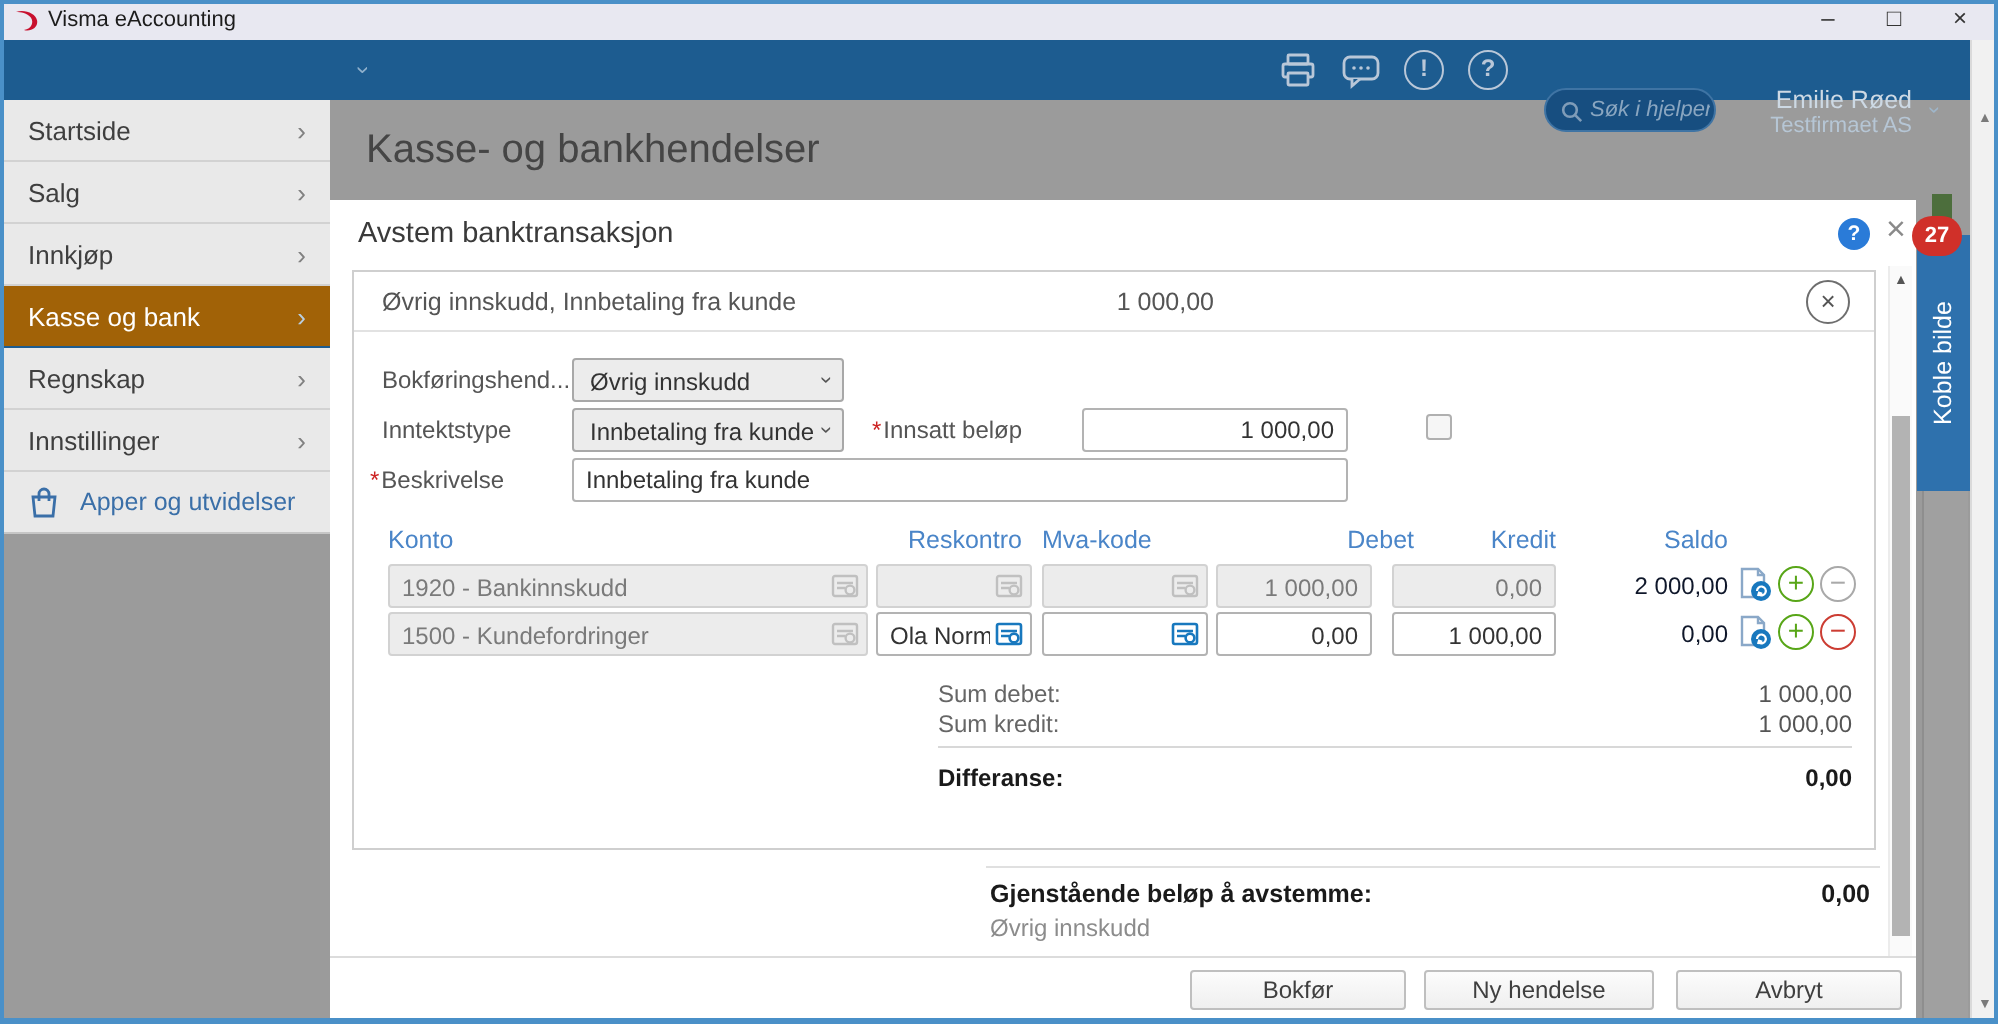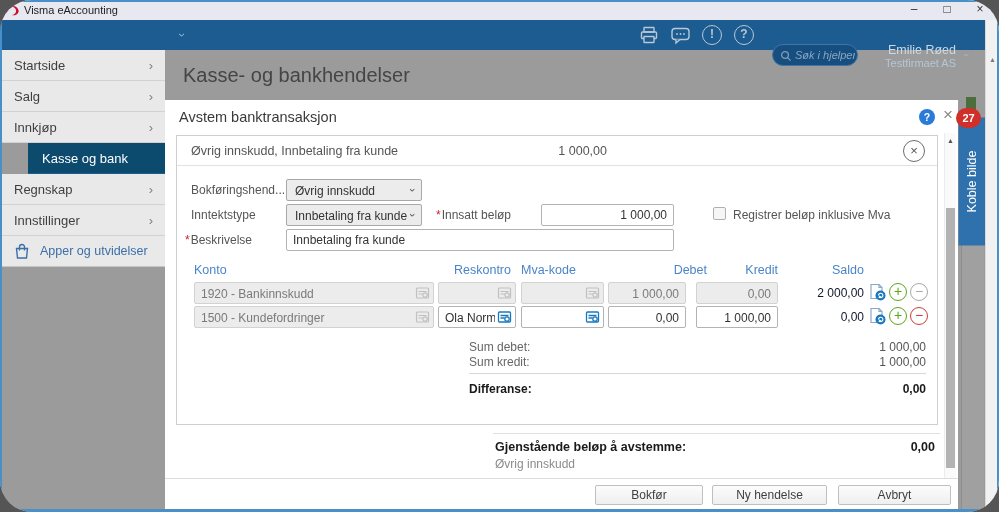--- a/index.html
+++ b/index.html
@@ -1,18 +1,18 @@
 <!DOCTYPE html>
 <html><head>
 <meta charset="utf-8">
 <style>
   * { margin:0; padding:0; box-sizing:border-box; }
   html,body { background:#555; }
   body { font-family:"Liberation Sans","DejaVu Sans",sans-serif; }
-  .window { position:relative; width:999px; height:512px; background:#9b9b9b; overflow:hidden;border-radius:32px; }
+  .window { position:relative; width:999px; height:512px; background:#9b9b9b; overflow:hidden; }
   .abs { position:absolute; }
 
   
   .frame { position:absolute; inset:0; border:2px solid #4a90c8; border-bottom-width:3px; pointer-events:none; z-index:60; }
 
   
   .titlebar { position:absolute; left:0; top:0; width:999px; height:20px; background:#e8e8f1; z-index:5; }
   .titlebar-title { position:absolute; left:24px; top:4px; font-size:11px; color:#1c1c1c; }
   .win-btn { position:absolute; top:0; width:22px; height:20px; text-align:center; line-height:19px; font-size:12px; color:#333; cursor:default; }
 
@@ -28,21 +28,21 @@
   .user-block { position:absolute; left:860px; top:23px; width:96px; text-align:right; color:#cdd9e4; }
   .user-name { font-size:12.5px; line-height:14px; }
   .user-company { font-size:11px; line-height:12px; color:#b6c6d5; }
   .user-chevron { position:absolute; left:965px; top:29px; color:#9fb6ca; font-size:11px; transform:rotate(90deg); }
 
   
   .sidebar { position:absolute; left:0; top:50px; width:165px; height:462px; background:#9b9b9b; z-index:3; }
   .side-item { position:relative; width:165px; height:31px; background:#e9e9e9; border-bottom:1px solid #d2d2d2; cursor:pointer; }
   .side-item .lbl { position:absolute; left:14px; top:8px; font-size:13px; color:#3f3f3f; }
   .side-item .chev { position:absolute; right:12px; top:8px; font-size:13px; color:#818181; }
-  .side-item.sel { background:#0c4a6e; border-bottom-color:#1d5c90;margin-left:28px; }
+  .side-item.sel { background:#a16207; border-bottom-color:#1d5c90; }
   .side-item.sel .lbl { color:#fff; }
   .side-item.sel .chev { color:#b9cfe2; }
   .side-apps { position:relative; width:165px; height:31px; background:#e9e9e9; border-bottom:1px solid #c6c6c6; cursor:pointer;padding-left:32px; }
   .side-apps .lbl { position:absolute; left:40px; top:8px; font-size:12.5px; color:#3a6fa8; }
   .side-apps svg { position:absolute; left:14px; top:7px; }
 
   
   .main { position:absolute; left:165px; top:50px; width:834px; height:462px; background:#9b9b9b; }
   .page-title { position:absolute; left:18px; top:14px; font-size:20px; color:#454545; }
 
@@ -228,21 +228,20 @@
       <span class="flabel" style="left:14px;top:72px">Inntektstype</span>
       <div class="dropdown" style="left:109px;top:68px">
         <span class="val">Innbetaling fra kunde</span>
         <span class="dchev">›</span>
       </div>
 
       <span class="flabel" style="left:259px;top:72px"><span class="req">*</span><span>Innsatt beløp</span></span>
       <input class="tinput num" style="left: 364px; top: 68px; width: 133px;" value="1 000,00">
 
       <span class="checkbox" style="left:536px;top:71px"></span>
-      <span class="flabel" style="left:556px;top:72px">Registrer beløp inklusive Mva</span>
 
       <span class="flabel" style="left:8px;top:97px"><span class="req">*</span><span>Beskrivelse</span></span>
       <input class="tinput" style="left: 109px; top: 93px; width: 388px;" value="Innbetaling fra kunde">
 
       <span class="thead" style="left:17px;top:127px">Konto</span>
       <span class="thead" style="left:277px;top:127px">Reskontro</span>
       <span class="thead" style="left:344px;top:127px">Mva-kode</span>
       <span class="thead r" style="left:452px;top:127px;width:78px">Debet</span>
       <span class="thead r" style="left:519px;top:127px;width:82px">Kredit</span>
       <span class="thead r" style="left:627px;top:127px;width:60px">Saldo</span>

